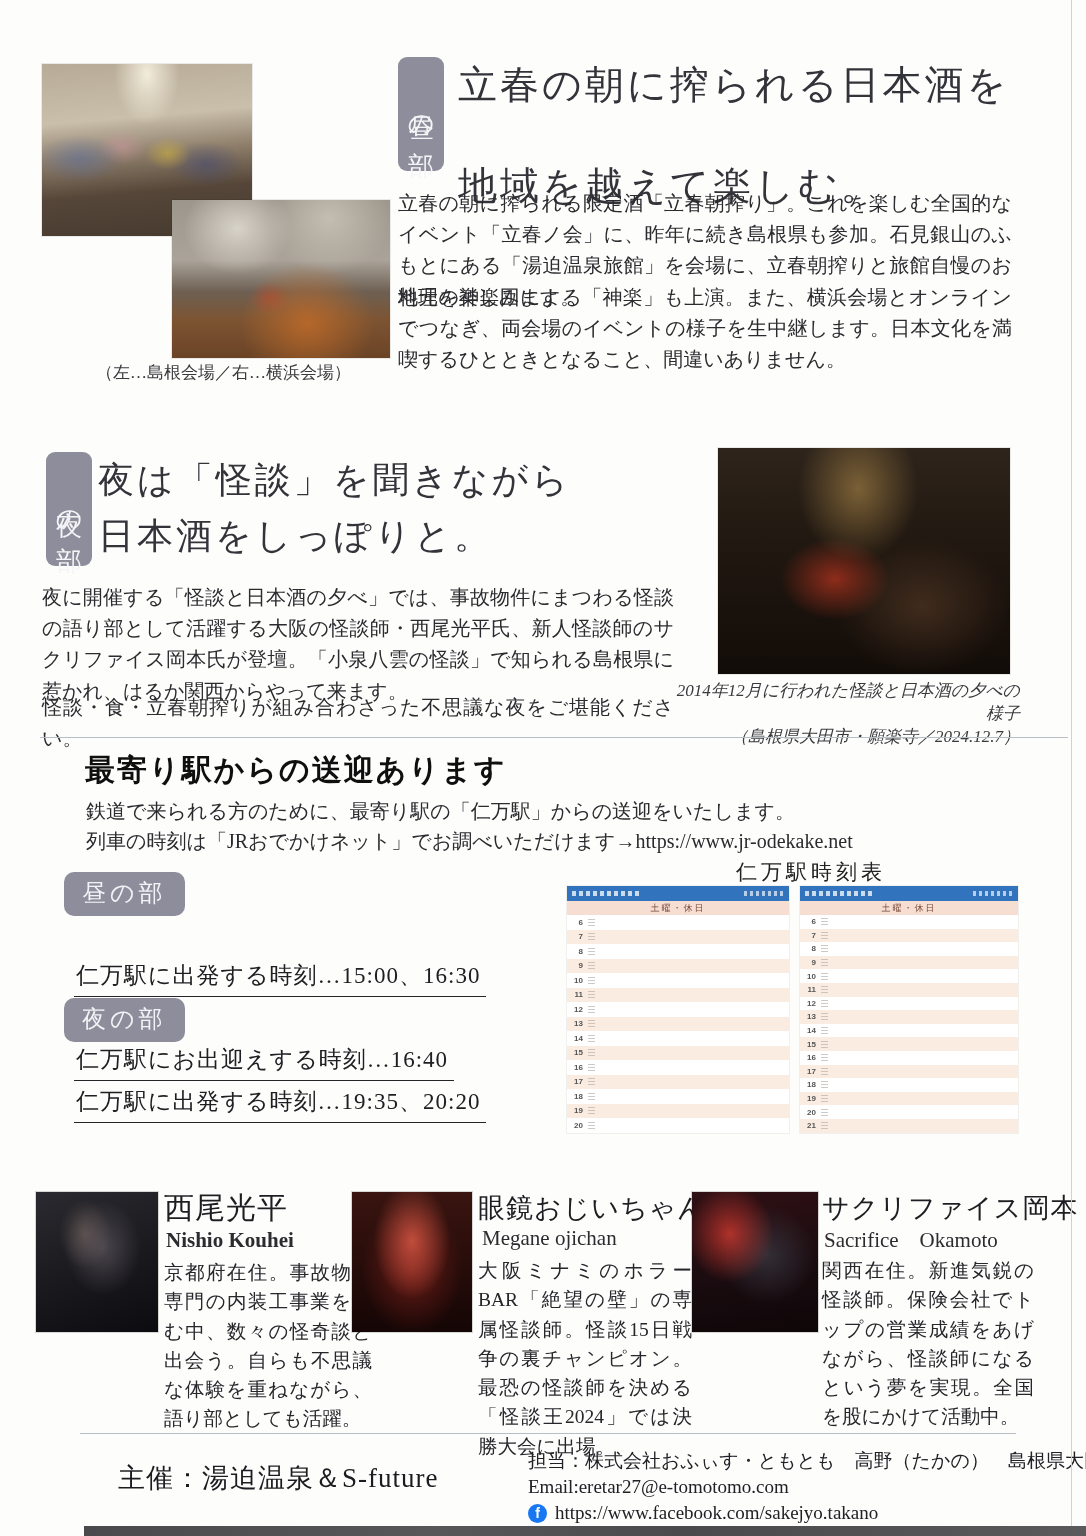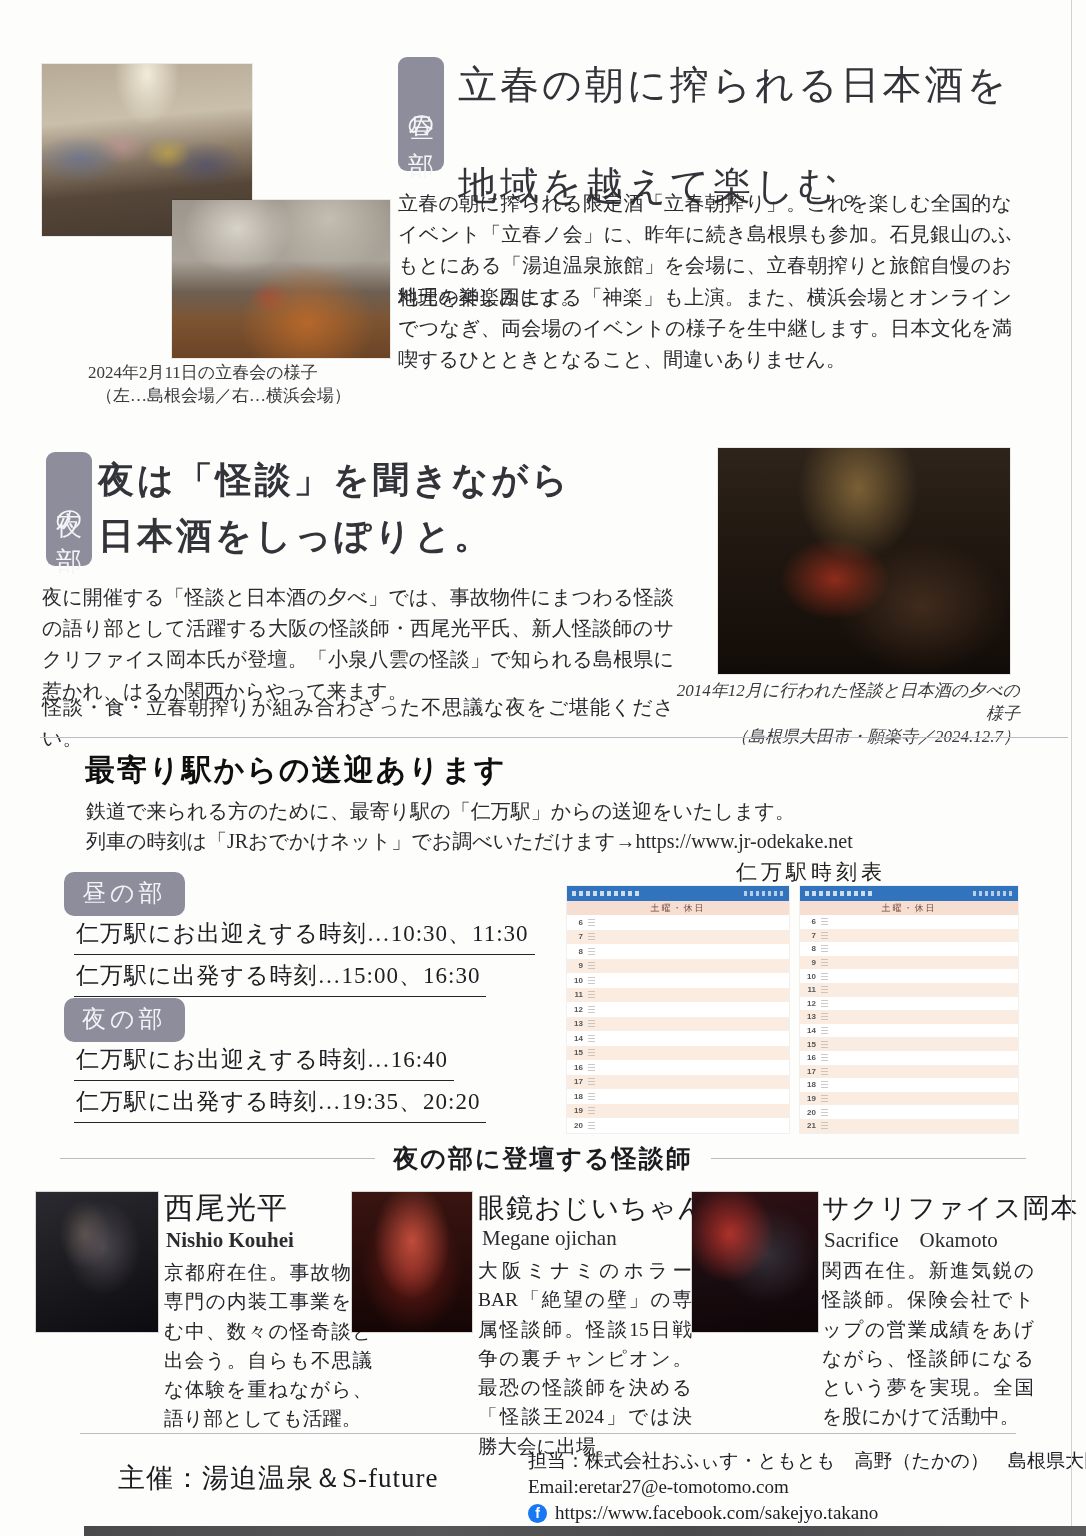--- a/index.html
+++ b/index.html
@@ -67,21 +67,21 @@
     writing-mode:vertical-rl; text-orientation:upright;
     display:flex; align-items:center; justify-content:center;
     font-size:26px; letter-spacing:3px;
   }
   .pill-badge{
     position:absolute; border-radius:10px; background:#8e8d9c; color:#f3f2f6;
     font-size:24px; letter-spacing:4px; padding:5px 18px 7px 18px;
   }
   
   .big-title{position:absolute; font-size:39px; letter-spacing:3px; color:#33333a; white-space:nowrap;}
-  .night-title{position:absolute; font-size:36px; letter-spacing:3px; color:#33333a; white-space:nowrap;font-weight:bold;}
+  .night-title{position:absolute; font-size:36px; letter-spacing:3px; color:#33333a; white-space:nowrap;}
   .body-par{position:absolute; font-size:20px; line-height:1.56; color:#2b2b2f; text-align:justify;}
   .caption{position:absolute; font-size:17px; line-height:1.35; color:#3a3a3e;}
   .gothic-head{
     position:absolute; font-family:"Liberation Sans","DejaVu Sans",sans-serif;
     font-weight:700; font-size:30px; letter-spacing:2px; color:#0f0f10; white-space:nowrap;
   }
   .hr{position:absolute; height:1px; background:#b9bec6;}
   .sched-line{position:absolute; font-size:23px; letter-spacing:1px; color:#202024; white-space:nowrap;
     border-bottom:1.5px solid #26262a; padding:0 6px 5px 2px;}
   
@@ -120,21 +120,20 @@
   .fb-url{font-size:19px; color:#202026;}
 </style>
 </head>
 <body>
 
 <div class="page">
 
   <div class="photo photo-day1"></div>
   <div class="photo photo-day2"></div>
   <div class="caption" style="left:88px; top:362px; width:330px;">
-    <div>2024年2月11日の立春会の様子</div>
     <div style="padding-left:8px;">（左…島根会場／右…横浜会場）</div>
   </div>
 
   <div class="v-badge" style="left:398px; top:57px;">昼の部</div>
   <div class="big-title" style="left:458px; top:58px;">立春の朝に搾られる日本酒を</div>
   <div class="big-title" style="left:458px; top:115px;margin-top:44px;">地域を越えて楽しむ。</div>
 
   <div class="body-par" style="left:398px; top:282px; width:614px;">地元の神楽団による「神楽」も上演。また、横浜会場とオンラインでつなぎ、両会場のイベントの様子を生中継します。日本文化を満喫するひとときとなること、間違いありません。</div>
   <div class="body-par" style="left:398px; top:188px; width:614px;">立春の朝に搾られる限定酒「立春朝搾り」。これを楽しむ全国的なイベント「立春ノ会」に、昨年に続き島根県も参加。石見銀山のふもとにある「湯迫温泉旅館」を会場に、立春朝搾りと旅館自慢のお料理を楽しみます。</div>
 
@@ -151,21 +150,20 @@
     <div>（島根県大田市・願楽寺／2024.12.7）</div>
   </div>
 
   <div class="hr" style="left:40px; right:18px; top:737px;"></div>
 
   <div class="gothic-head" style="left:85px; top:750px;">最寄り駅からの送迎あります</div>
   <div class="body-par" style="left:86px; top:796px; width:900px; white-space:nowrap;">鉄道で来られる方のために、最寄り駅の「仁万駅」からの送迎をいたします。</div>
   <div class="body-par" style="left:86px; top:826px; width:900px; white-space:nowrap;">列車の時刻は「JRおでかけネット」でお調べいただけます→https://www.jr-odekake.net</div>
 
   <div class="pill-badge" style="left:64px; top:872px;">昼の部</div>
-  <div class="sched-line" style="left:74px; top:918px;">仁万駅にお出迎えする時刻…10:30、11:30</div>
   <div class="sched-line" style="left:74px; top:960px;text-align:center;">仁万駅に出発する時刻…15:00、16:30</div>
 
   <div class="pill-badge" style="left:64px; top:998px;">夜の部</div>
   <div class="sched-line" style="left:74px; top:1044px;">仁万駅にお出迎えする時刻…16:40</div>
   <div class="sched-line" style="left:74px; top:1086px;">仁万駅に出発する時刻…19:35、20:20</div>
 
   <div class="tt-title" style="left:736px; top:858px;">仁万駅時刻表</div>
 
   <div class="tt" style="left:567px; top:886px;">
     <div class="tt-header"></div>
@@ -297,25 +295,20 @@
           <span class="tt-hour">20</span>
           <span class="tt-mark"></span>
         </div>
         <div class="tt-row tt-row-sm alt">
           <span class="tt-hour">21</span>
           <span class="tt-mark"></span>
         </div>
       </div>
   </div>
 
-  <div class="sec-divider" style="top:1142px;">
-    <div class="line"></div>
-    <div class="label">夜の部に登壇する怪談師</div>
-    <div class="line"></div>
-  </div>
 
   <div class="sp-photo photo-sp1" style="left:36px; top:1192px;"></div>
   <div class="sp-name" style="left:164px; top:1188px;">西尾光平</div>
   <div class="sp-romaji" style="left:166px; top:1228px;font-weight:bold;">Nishio Kouhei</div>
   <div class="sp-bio" style="left:164px; top:1258px; width:208px;">京都府在住。事故物件専門の内装工事業を営む中、数々の怪奇談と出会う。自らも不思議な体験を重ねながら、語り部としても活躍。</div>
 
   <div class="sp-photo photo-sp2" style="left:352px; top:1192px; width:120px;"></div>
   <div class="sp-name small" style="left:478px; top:1190px;">眼鏡おじいちゃん</div>
   <div class="sp-romaji" style="left:482px; top:1226px;">Megane ojichan</div>
   <div class="sp-bio" style="left:478px; top:1256px; width:214px;">大阪ミナミのホラーBAR「絶望の壁」の専属怪談師。怪談15日戦争の裏チャンピオン。最恐の怪談師を決める「怪談王2024」では決勝大会に出場。</div>

